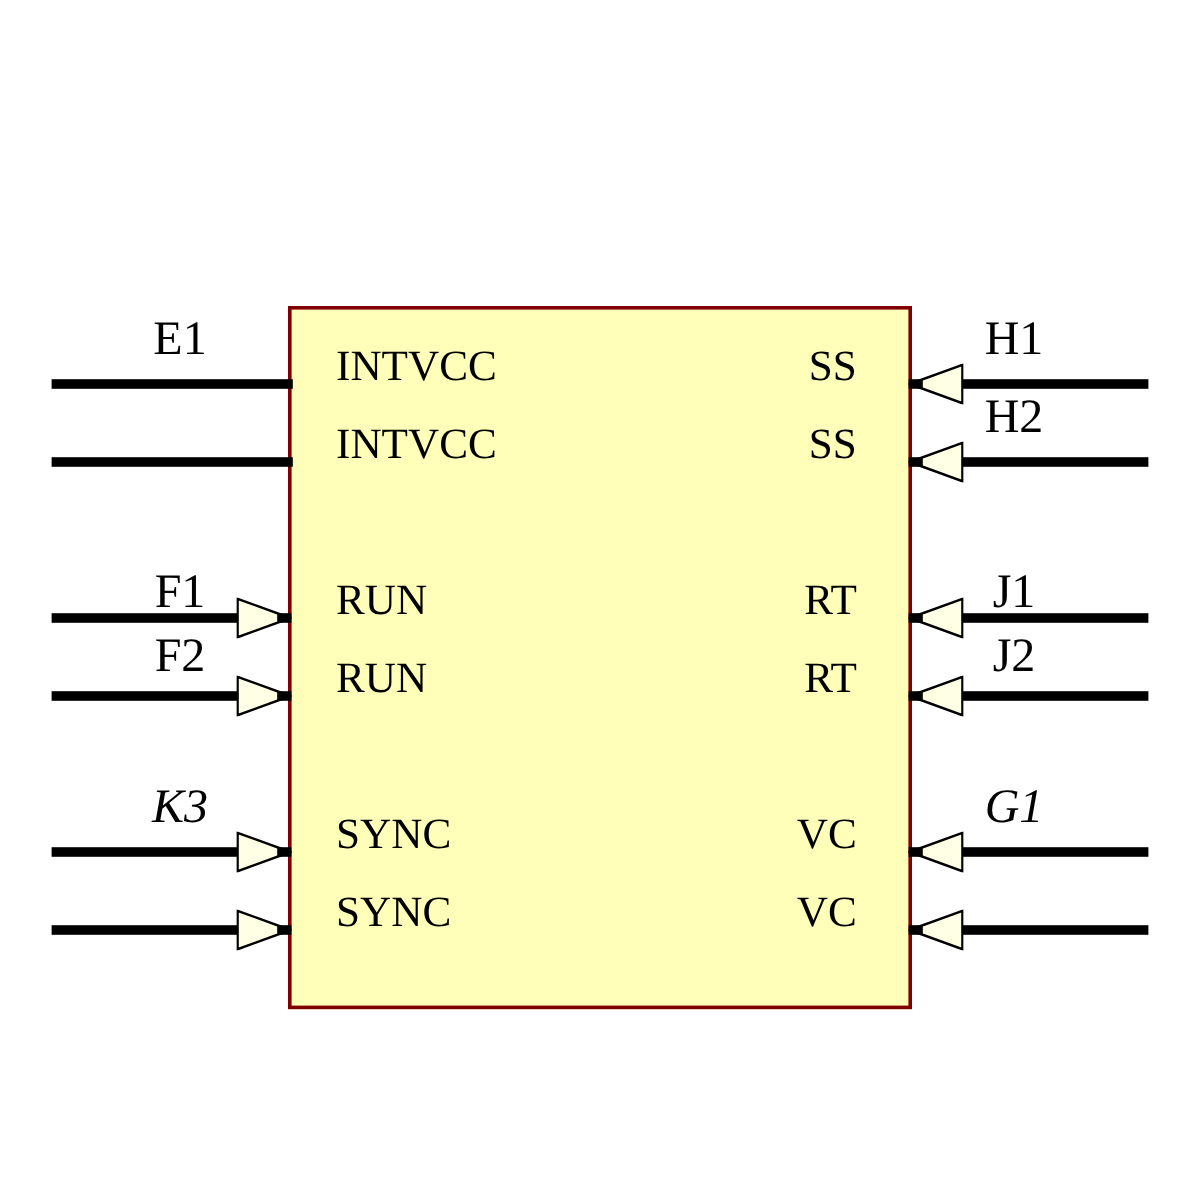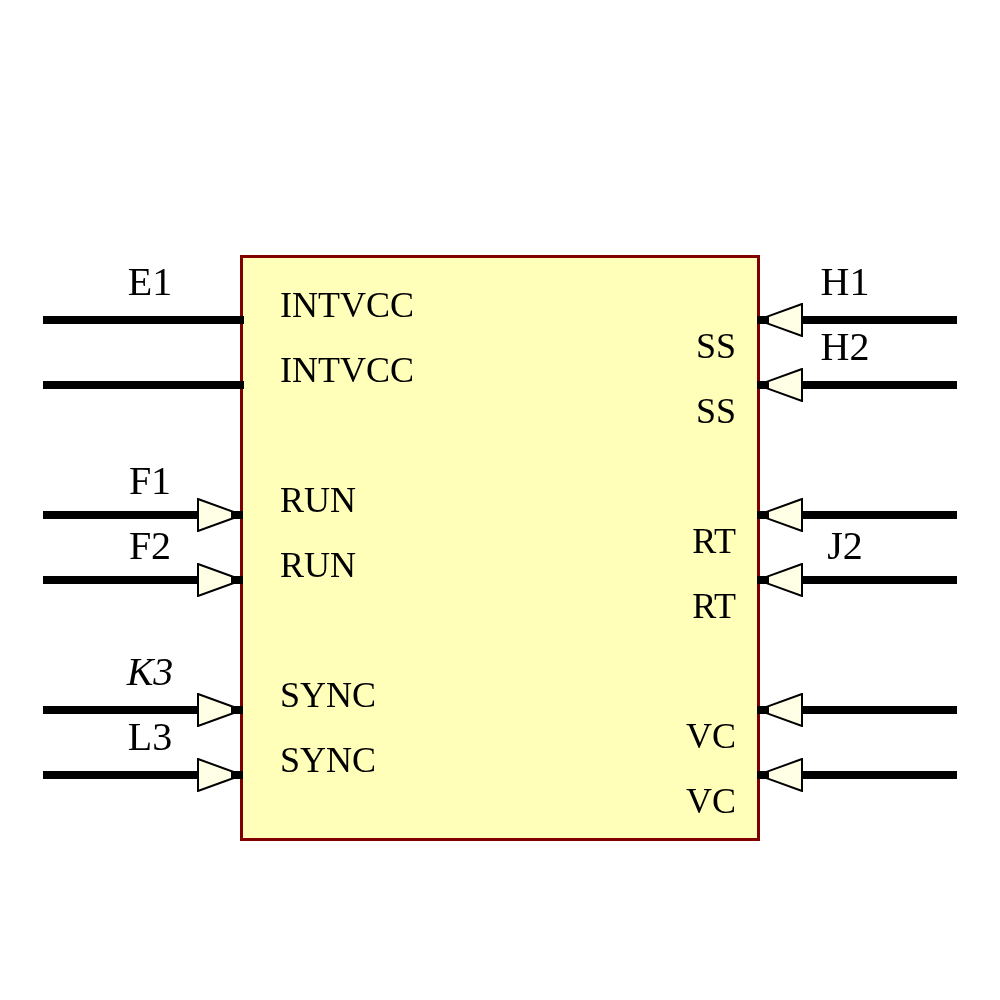--- a/index.html
+++ b/index.html
@@ -23,27 +23,27 @@
   .pin-num{
     position:absolute;width:160px;text-align:center;
     font-size:40px;line-height:1;white-space:nowrap;
   }
   .pin-num.l{left:70px;}
   .pin-num.r{left:765px;}
   .inner-label{
     position:absolute;font-size:36px;line-height:1;white-space:nowrap;
   }
   .inner-label.l{left:280px;}
-  .inner-label.r{left:536px;width:200px;text-align:right;margin-top:41px;}
+  .inner-label.r{left:514px;width:200px;text-align:right;}
   .arrow{position:absolute;width:46px;height:34px;}
   .arrow.l{left:197px;}
   .arrow.r{left:757px;transform:scaleX(-1);}
   
   .wy1{top:316px;} .wy2{top:381px;} .wy3{top:511px;} .wy4{top:576px;} .wy5{top:706px;} .wy6{top:771px;}
-  .ny1{top:262px;} .ny2{top:327px;} .ny3{top:461px;} .ny4{top:526px;} .ny5{top:652px;font-style:italic;} .ny6{top:717px;}
+  .ny1{top:262px;} .ny2{top:327px;} .ny3{top:473px;} .ny4{top:526px;} .ny5{top:652px;font-style:italic;} .ny6{top:717px;}
   .iy1{top:287px;} .iy2{top:352px;} .iy3{top:482px;} .iy4{top:547px;} .iy5{top:677px;} .iy6{top:742px;}
   .ay1{top:303px;} .ay2{top:368px;} .ay3{top:498px;} .ay4{top:563px;} .ay5{top:693px;} .ay6{top:758px;}
   .wl-plain{left:43px;width:201px;}  
   .wl-arrow{left:43px;width:155px;}  
   .wr-arrow{left:801px;width:156px;} 
 </style>
 </head>
 <body>
 
 <svg width="0" height="0" style="position:absolute">
@@ -76,21 +76,20 @@
       <use href="#arrowhead"></use>
     </svg>
   <svg class="arrow l ay6" viewBox="0 0 46 34">
       <use href="#arrowhead"></use>
     </svg>
 
   <div class="pin-num l ny1">E1</div>
   <div class="pin-num l ny3">F1</div>
   <div class="pin-num l ny4">F2</div>
   <div class="pin-num l ny5">K3</div>
-  <div class="pin-num l ny6">L3</div>
 
   <div class="inner-label l iy1">INTVCC</div>
   <div class="inner-label l iy2">INTVCC</div>
   <div class="inner-label l iy3">RUN</div>
   <div class="inner-label l iy4">RUN</div>
   <div class="inner-label l iy5">SYNC</div>
   <div class="inner-label l iy6">SYNC</div>
 
   <div class="wire wr-arrow wy1"></div>
   <div class="wire wr-arrow wy2"></div>
@@ -113,21 +112,23 @@
     </svg>
   <svg class="arrow r ay5" viewBox="0 0 46 34">
       <use href="#arrowhead"></use>
     </svg>
   <svg class="arrow r ay6" viewBox="0 0 46 34">
       <use href="#arrowhead"></use>
     </svg>
 
   <div class="pin-num r ny1">H1</div>
   <div class="pin-num r ny2">H2</div>
+  <div class="pin-num r ny3">J1</div>
   <div class="pin-num r ny4">J2</div>
+  <div class="pin-num r ny5">G1</div>
 
   <div class="inner-label r iy1">SS</div>
   <div class="inner-label r iy2">SS</div>
   <div class="inner-label r iy3">RT</div>
   <div class="inner-label r iy4">RT</div>
   <div class="inner-label r iy5">VC</div>
   <div class="inner-label r iy6">VC</div>
 
 </div>
 

